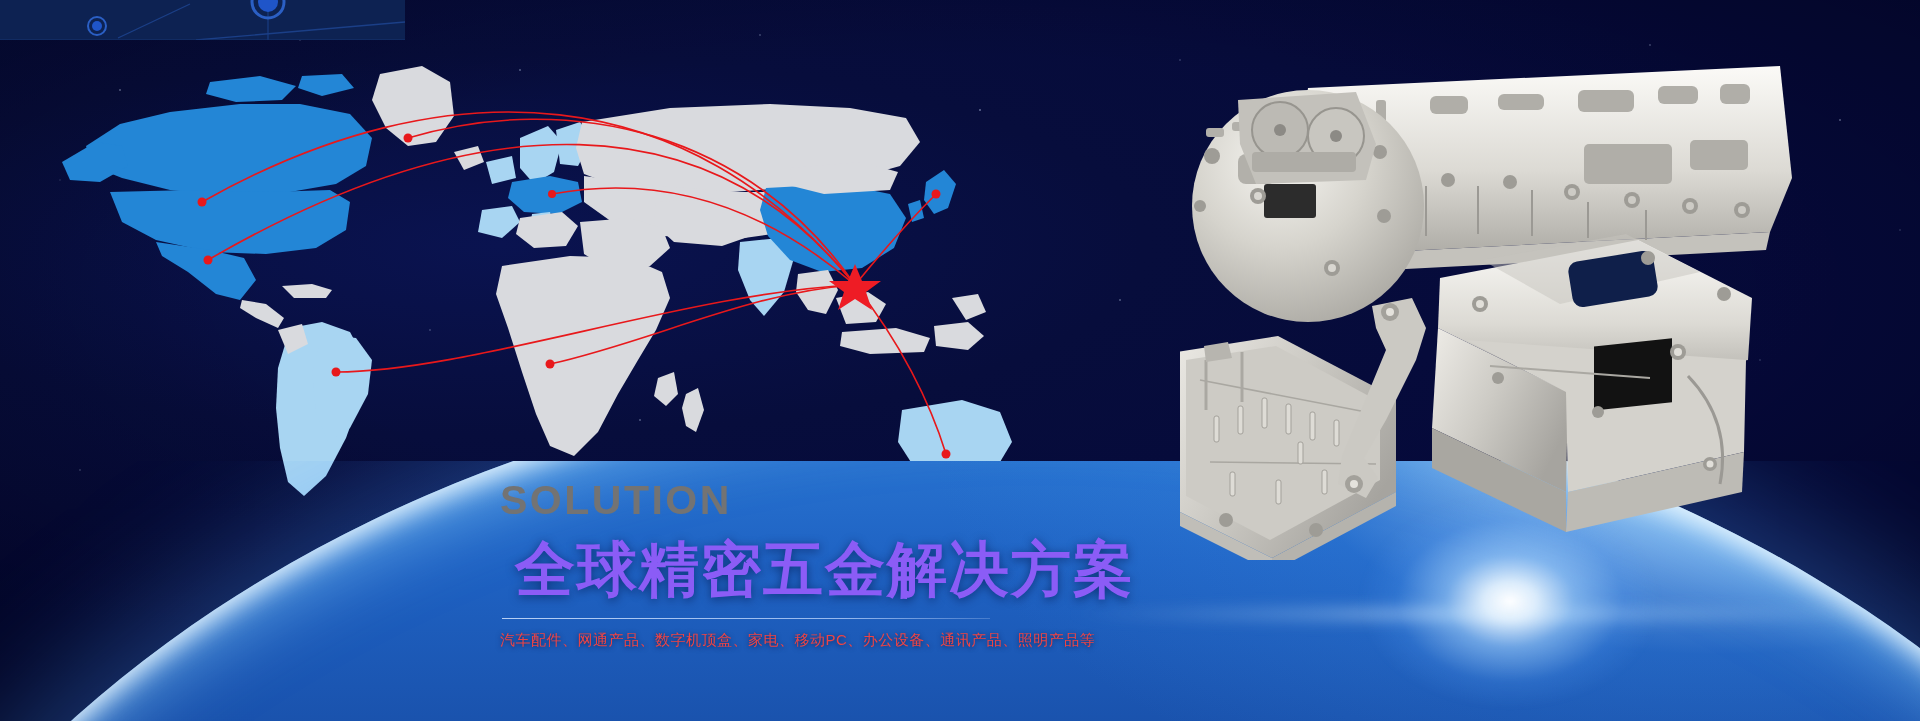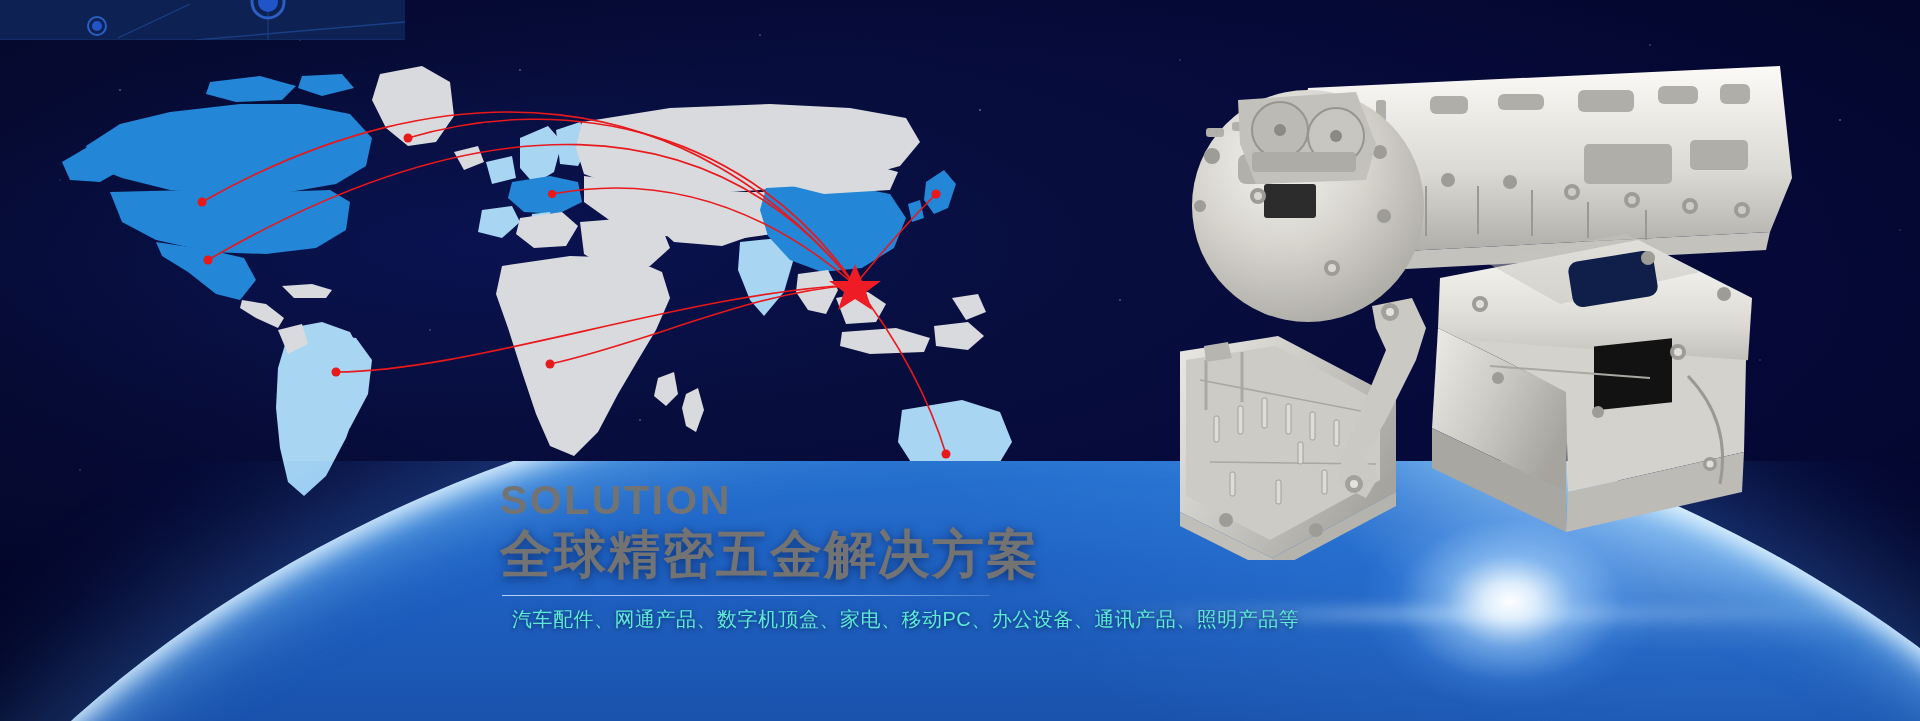--- a/index.html
+++ b/index.html
@@ -80,30 +80,30 @@
   .parts{position:absolute;left:1180px;top:60px;width:740px;height:500px;}
   .parts svg{width:100%;height:100%;display:block;}
 
   
   .copy{position:absolute;left:500px;top:480px;width:720px;}
   .eyebrow{
     font-size:41px;font-weight:700;letter-spacing:2.5px;color:#737373;
     line-height:1;margin:0 0 4px 0;
   }
   .headline{
-    font-size:52px;font-weight:700;color:#737373;letter-spacing:2px;
-    line-height:1.12;margin:0;white-space:nowrap;
+    font-size:60px;font-weight:700;color:#8b5cf6;letter-spacing:2px;
+    line-height:1.12;margin:15px;white-space:nowrap;
     text-shadow:0 2px 10px rgba(0,20,70,.6);
   }
   .rule{
     width:488px;height:1px;margin:12px 0 13px 2px;
     background:linear-gradient(90deg,rgba(210,228,255,.85) 0%,rgba(190,215,255,.75) 70%,rgba(190,215,255,.25) 100%);
   }
   .sub{
-    font-size:20px;color:#5eead4;letter-spacing:.5px;line-height:1;margin:12px;
+    font-size:15px;color:#ef4444;letter-spacing:.5px;line-height:1;margin:0;
     white-space:nowrap;text-shadow:0 1px 5px rgba(0,15,60,.7);
   }
 </style>
 </head>
 <body>
 
 <div id="stage">
 
   <div class="space-base"></div>
 

